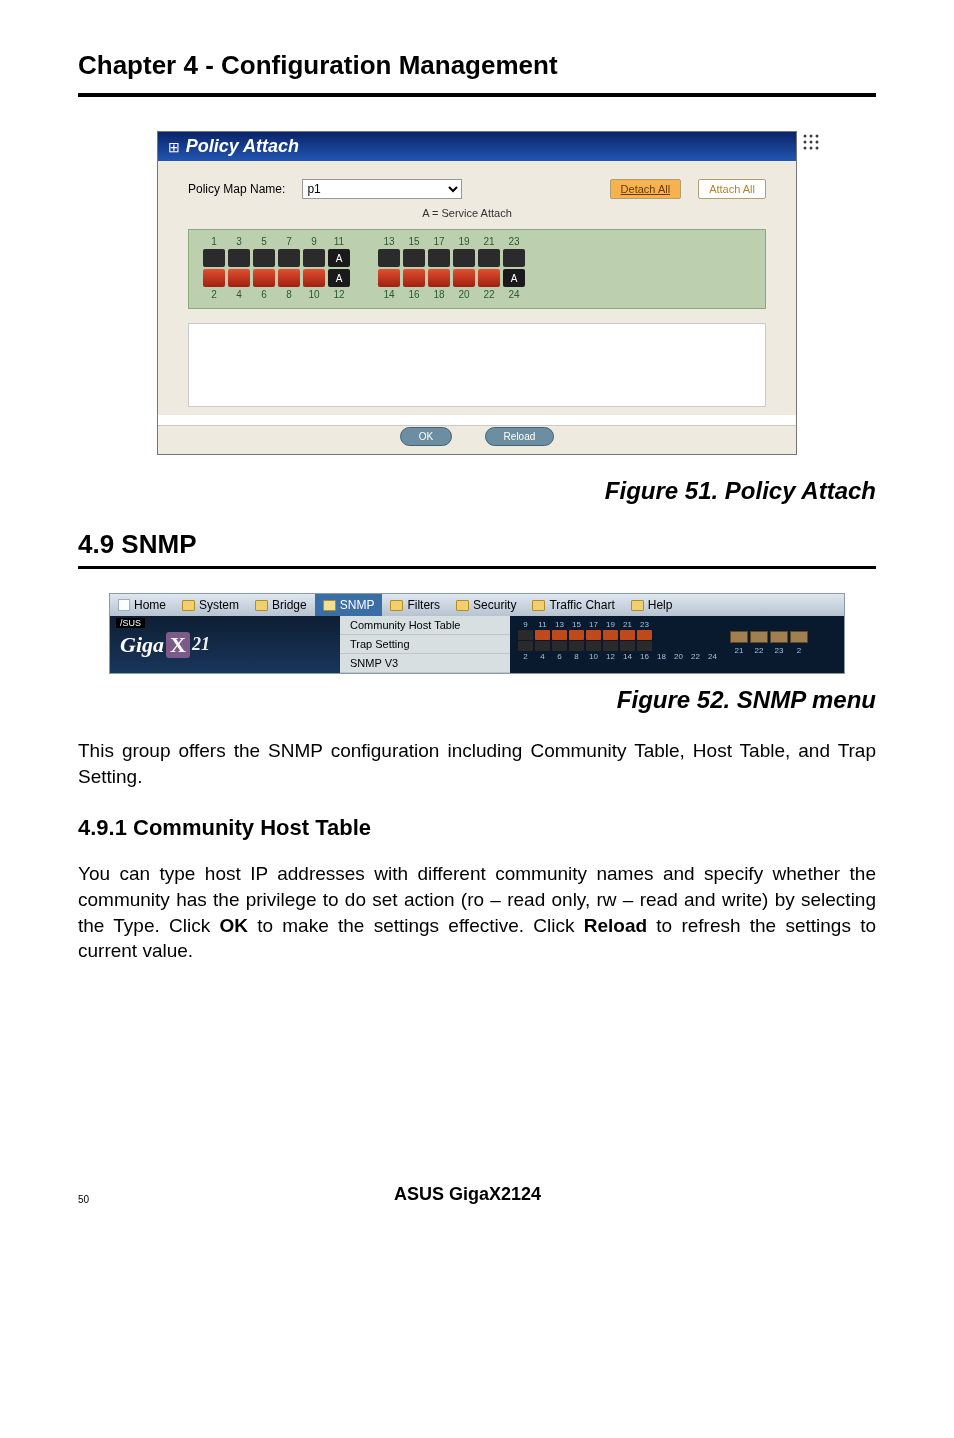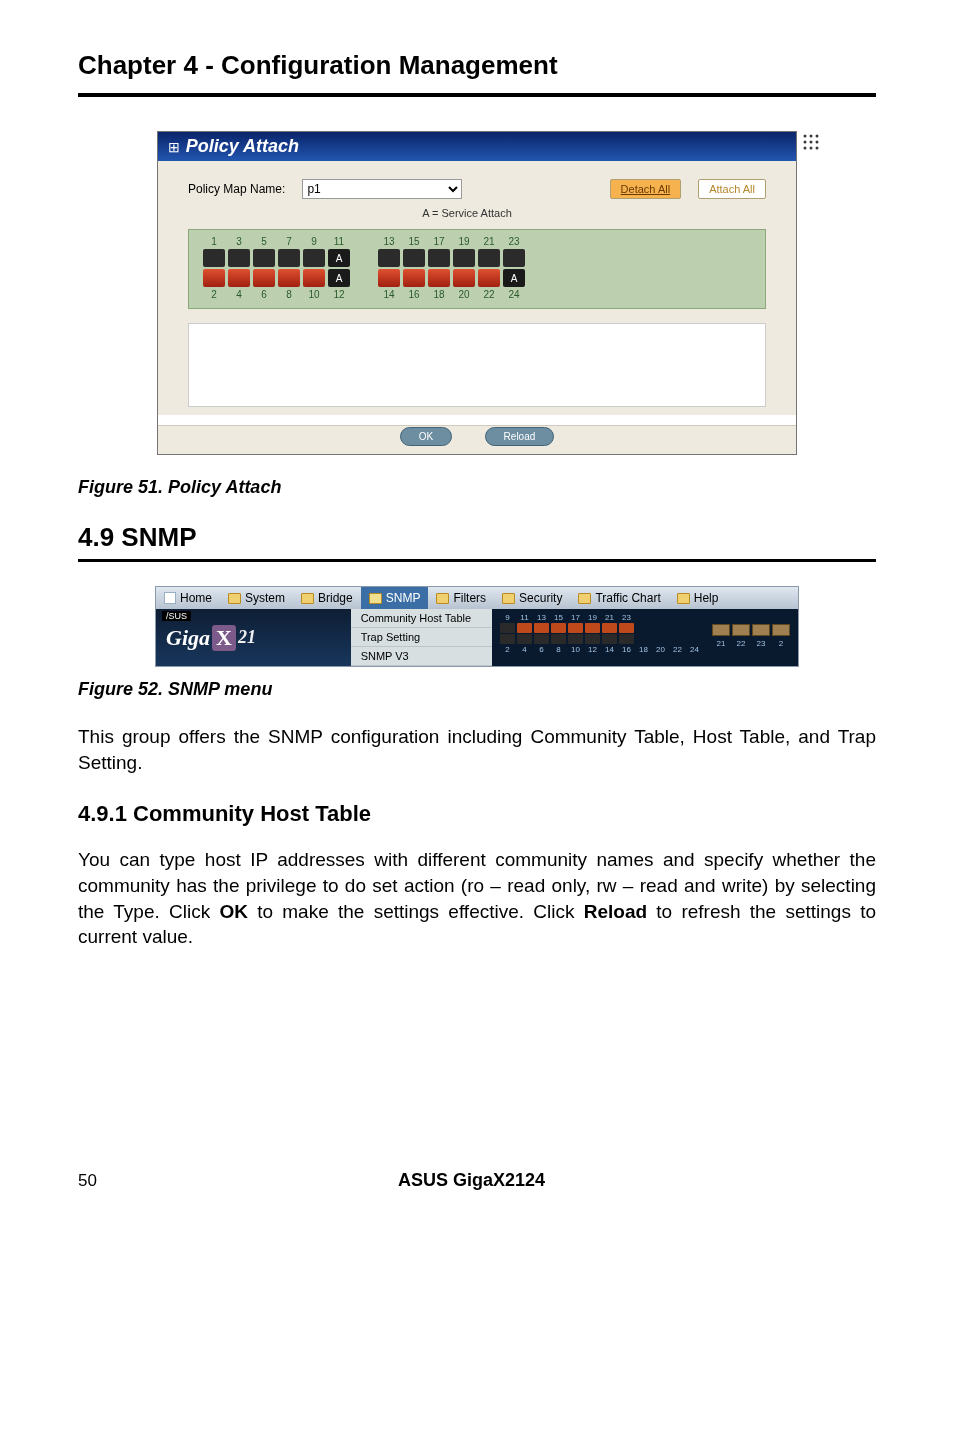--- a/index.html
+++ b/index.html
@@ -31,27 +31,27 @@
   .port.a { background: #1a1a1a; color: #fff; font-size: 10px; display: flex; align-items: center; justify-content: center; }
 
   .blank-area { height: 84px; background: #fff; border: 1px solid #ccc; margin-top: 14px; }
 
   .okrow { text-align: center; margin-top: 10px; padding-bottom: 8px; }
   .pillbtn { display: inline-block; background: #6c8ea0; color: #fff; font-size: 10px; padding: 3px 18px; border-radius: 10px; margin: 0 14px; border: 1px solid #3f6378; }
 
   .doticon { position: absolute; right: -25px; top: 0; width: 22px; height: 22px; }
   .doticon svg { width: 22px; height: 22px; }
 
-  .caption { text-align: left; font-weight: bold; font-style: italic; font-size: 18px; margin: 0 0 24px 0; }
+  .caption { text-align: right; font-weight: bold; font-style: italic; font-size: 24px; margin: 0 0 24px 0; }
 
   .sec-head { font-size: 26px; font-weight: bold; margin: 6px 0 0 0; }
   .underline { border-bottom: 3px solid #000; margin: 6px 0 24px 0; }
 
   
-  .fig52 { width: 644px; margin: 0 auto 12px auto; border: 1px solid #8a9aaa; }
+  .fig52 { width: 736px; margin: 0 auto 12px auto; border: 1px solid #8a9aaa; }
   .menubar { background: linear-gradient(#dfe7ef, #b7c3d1); display: flex; align-items: center; font-size: 12px; height: 22px; }
   .menubar .item { display: flex; align-items: center; gap: 4px; padding: 0 8px; height: 100%; cursor: default; }
   .menubar .item.hl { background: #3a6ea5; color: #fff; }
   .folder { width: 13px; height: 11px; background: #f0cf70; border: 1px solid #b88a20; border-radius: 1px; display: inline-block; }
   .homeicon { width: 12px; height: 12px; background: #fff; border: 1px solid #9aaec4; display: inline-block; }
   .fig52-body { display: flex; background: #132338; }
   .fig52-left { width: 230px; background: linear-gradient(#0e1e34, #18365c); display: flex; align-items: center; padding: 6px 10px; }
   .logo-text { font-family: "Times New Roman", serif; font-style: italic; font-weight: bold; color: #fff; font-size: 22px; }
   .logo-x { font-style: normal; background: #7c5a8a; color: #fff; border-radius: 3px; padding: 0 4px; margin: 0 2px; }
   .logo-21 { font-style: italic; color: #eee; font-size: 18px; }
@@ -65,21 +65,21 @@
   .mini-port.dk { background: #2a2a2a; }
   .mini-side { display: flex; gap: 2px; margin-left: 10px; }
   .mini-gb { width: 18px; height: 12px; background: #a08050; border: 1px solid #604820; }
   .mini-bottom { display: flex; gap: 2px; font-size: 8px; color: #9fc0e0; justify-content: flex-start; margin-top: 1px; }
   .mini-bottom span { width: 15px; text-align: center; }
 
   .body-text { font-size: 19px; line-height: 1.35; margin: 10px 0 26px 0; text-align: justify; }
   .subhead { font-size: 22px; font-weight: bold; margin: 10px 0 20px 0; }
 
   .footer { display: flex; justify-content: space-between; align-items: flex-end; width: 100%; margin-top: 220px; font-size: 16px; }
-  .footer .pg { font-size: 17px; }
+  .footer .pg { font-size: 10px; }
   .footer .prod { font-weight: bold; font-size: 18px; margin: 0 auto; }
 </style>
 </head>
 <body>
 
 <div class="page">
   <div class="chapter-title">Chapter 4 - Configuration Management</div>
   <hr class="hr-thick">
 
   <div class="fig51">

